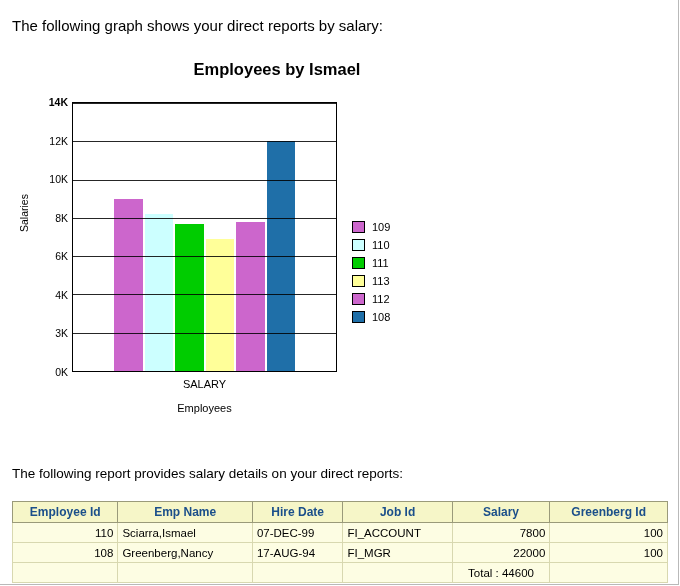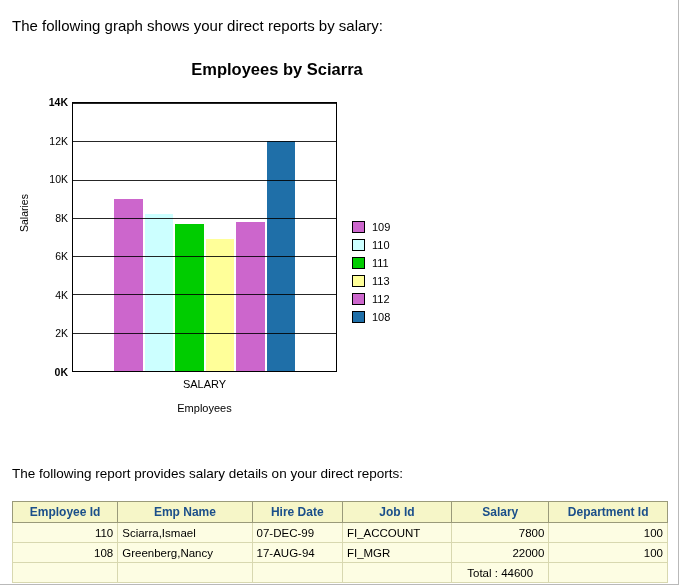--- a/index.html
+++ b/index.html
@@ -92,21 +92,21 @@
   .blank-cell{background:#ffffff;border:none;}
 </style>
 </head>
 <body>
 
 <div class="page-border"></div>
 
 <div class="intro-text">The following graph shows your direct reports by salary:</div>
 
 <div class="chart-wrap">
-  <div class="chart-title">Employees by Sciarra</div>
+  <div class="chart-title">Employees by Ismael</div>
   <div class="ylab">Salaries</div>
 
   <div class="plot">
     <div class="bars">
       <div class="bar" style="height:64.3%;background:#cc66cc;"></div>
       <div class="bar" style="height:58.6%;background:#ccffff;"></div>
       <div class="bar" style="height:55.0%;background:#00cc00;"></div>
       <div class="bar" style="height:49.3%;background:#ffff99;"></div>
       <div class="bar" style="height:55.7%;background:#cc66cc;"></div>
       <div class="bar" style="height:85.7%;background:#1f6fa8;"></div>
@@ -120,22 +120,22 @@
     <div class="grid-line" style="top:85.71%;"></div>
   </div>
 
   <div style="position:absolute;left:28px;top:60px;width:40px;height:270px;">
     <div class="ytick" style="top:0%;font-weight:bold;">14K</div>
     <div class="ytick" style="top:14.28%;">12K</div>
     <div class="ytick" style="top:28.57%;">10K</div>
     <div class="ytick" style="top:42.85%;">8K</div>
     <div class="ytick" style="top:57.14%;">6K</div>
     <div class="ytick" style="top:71.42%;">4K</div>
-    <div class="ytick" style="top:85.71%;">2K</div>
-    <div class="ytick" style="top:100%;font-weight:bold;">0K</div>
+    <div class="ytick" style="top:85.71%;">3K</div>
+    <div class="ytick" style="top:100%;">0K</div>
   </div>
 
   <div class="xcat">SALARY</div>
   <div class="xlab">Employees</div>
 
   <div class="legend">
     <div class="legend-row">
       <span class="legend-swatch" style="background:#cc66cc;"></span>
       <span class="legend-label">109</span>
     </div>
@@ -165,21 +165,21 @@
 <div class="report-text">The following report provides salary details on your direct reports:</div>
 
 <table class="report-table">
   <thead>
     <tr>
       <th style="width:105px">Employee Id</th>
       <th style="width:133px">Emp Name</th>
       <th style="width:93px">Hire Date</th>
       <th style="width:106px">Job Id</th>
       <th style="width:100px">Salary</th>
-      <th style="width:119px">Department Id</th>
+      <th style="width:119px">Greenberg Id</th>
     </tr>
   </thead>
   <tbody>
     <tr>
       <td class="num">110</td>
       <td>Sciarra,Ismael</td>
       <td>07-DEC-99</td>
       <td>FI_ACCOUNT</td>
       <td class="num">7800</td>
       <td class="num">100</td>

